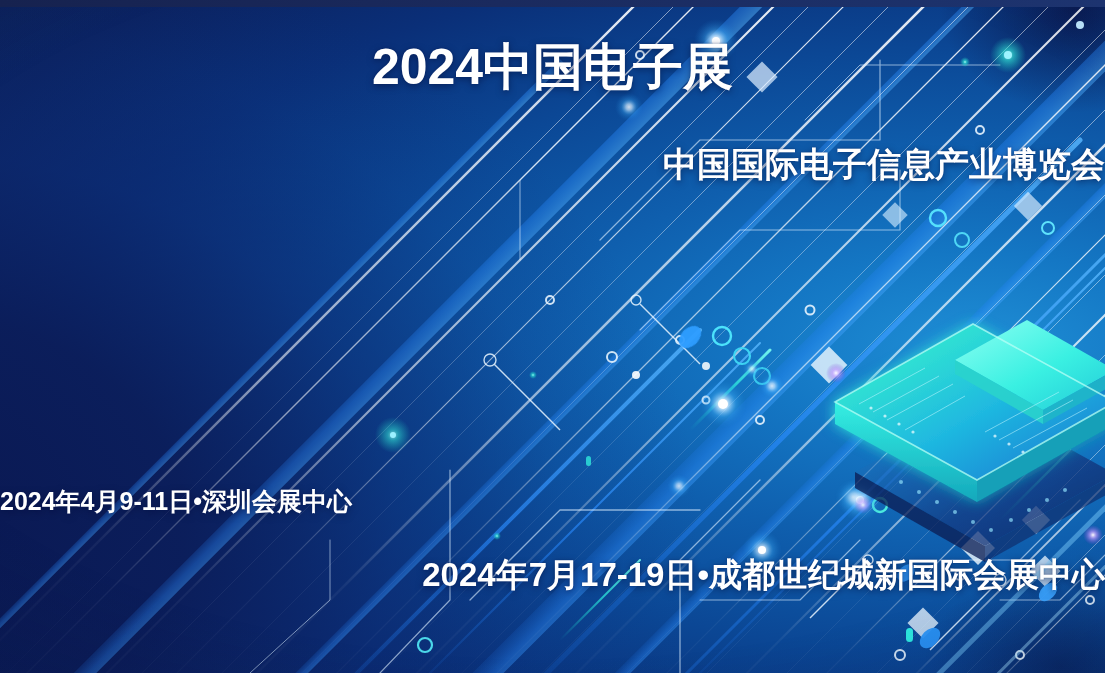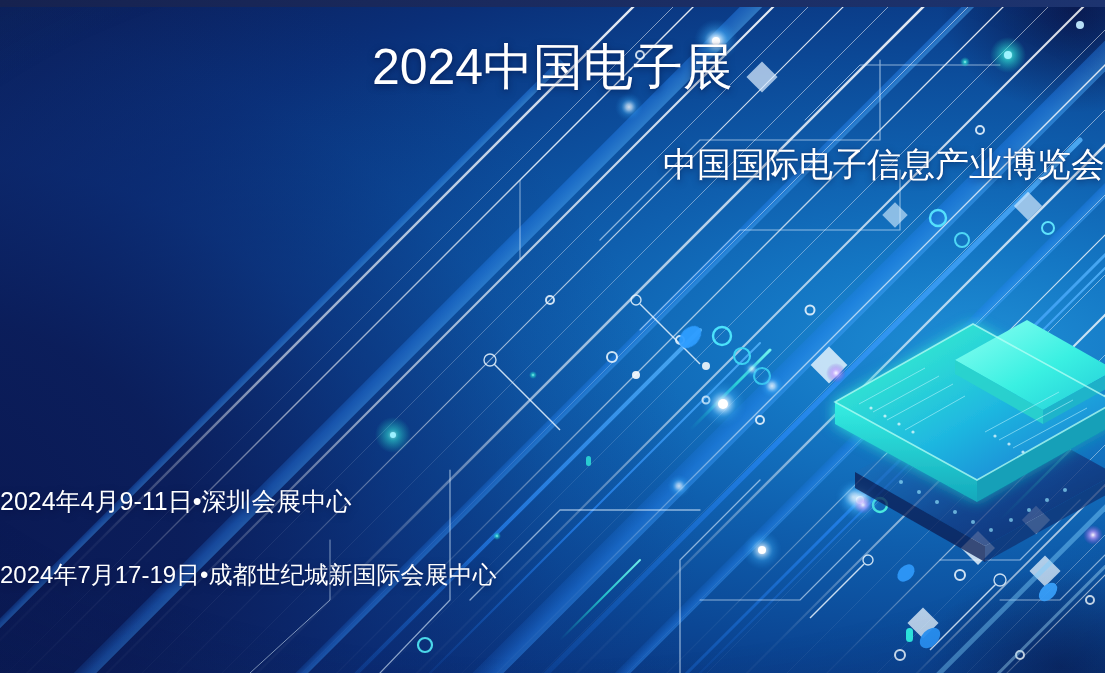--- a/index.html
+++ b/index.html
@@ -38,30 +38,30 @@
     background:radial-gradient(60% 60% at 80% 80%, rgba(9,20,70,0.55) 0%, rgba(9,20,70,0) 72%);
   }
   
   .circuit{position:absolute;inset:0;}
   
   .chip{position:absolute;right:-10px;top:282px;width:300px;height:300px;}
   
   .txt{
     position:absolute;
     color:#ffffff;
-    font-weight:normal;
+    font-weight:bold;
     white-space:nowrap;
     letter-spacing:0px;
     text-shadow:0 2px 7px rgba(4,16,60,0.55), 0 0 2px rgba(10,30,90,0.45);
   }
   .t1{left:0;right:0;top:36px;text-align:center;font-size:50px;line-height:62px;}
   .t2{left:0;right:0;top:133px;text-align:right;font-size:34px;line-height:62px;}
   .t3{left:0;right:0;top:230px;text-align:center;font-size:54px;line-height:66px;}
   .d1{left:0;right:0;top:484px;text-align:left;font-size:25px;line-height:34px;}
-  .d2{left:0;right:0;top:558px;text-align:left;font-size:24px;line-height:34px;}
+  .d2{left:0;right:0;top:558px;text-align:right;font-size:33px;line-height:34px;}
 </style>
 </head>
 <body>
 
 <div class="poster">
 
   <div class="bg-base"></div>
   <div class="bg-deep-left"></div>
   <div class="bg-corner-dark"></div>
   <div class="bg-bottomright-dark"></div>

